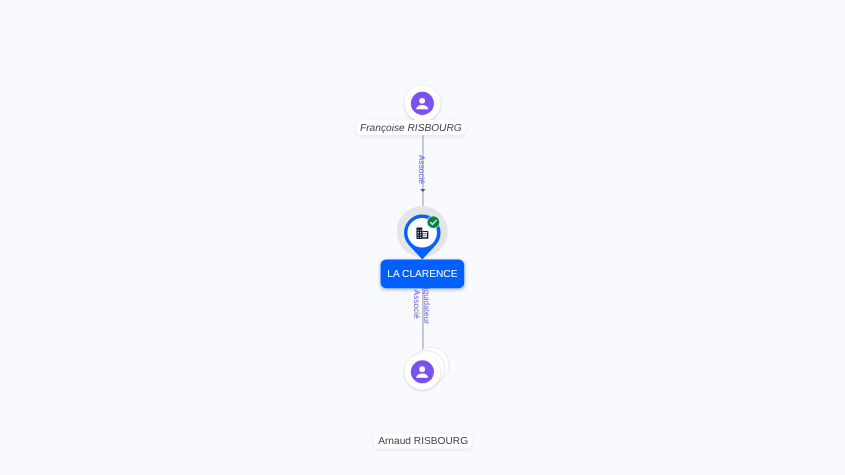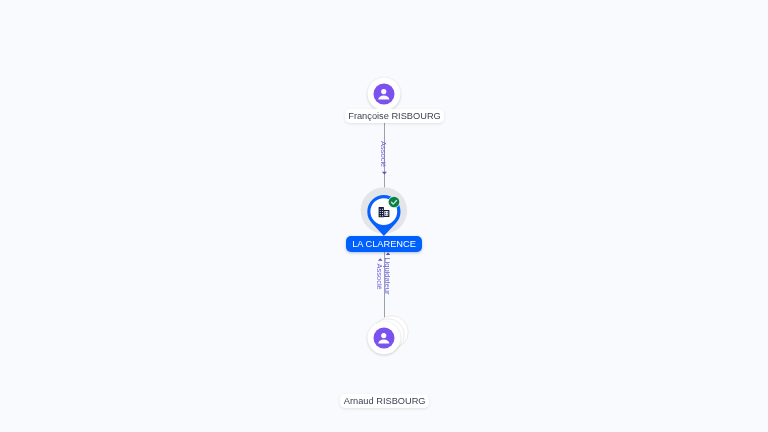--- a/index.html
+++ b/index.html
@@ -88,25 +88,25 @@
       <circle cx="388" cy="335" r="16.3" fill="#fff" stroke="#e3e3e6" stroke-width="0.75"></circle>
       <circle cx="384" cy="338" r="16.3" fill="#fff" filter="url(#softshadow)"></circle>
       <g>
         <circle cx="384" cy="338" r="10.5" fill="#7b52f0"></circle>
         <circle cx="383.75" cy="335.6" r="2.6" fill="#fff"></circle>
         <path d="M378.25 343.4 a5.55 3.9 0 0 1 11.1 0 z" fill="#fff"></path>
       </g>
     </g>
   </svg>
 
-  <div class="pill pill-white" style="left:345px;top:108.5px;width:99px;height:14.8px;">
+  <div class="pill pill-white" style="left:324px;top:108.5px;width:99px;height:14.8px;font-style:italic;">
     <span>Françoise RISBOURG</span>
   </div>
 
-  <div class="pill pill-blue" style="left:346px;top:236px;width:76px;height:16px;">
+  <div class="pill pill-blue" style="left:346px;top:236px;width:76px;height:26px;">
     <span>LA CLARENCE</span>
   </div>
 
   <div class="pill pill-white" style="left:339.9px;top:354.9px;width:89.6px;height:13.9px;margin-top:39px;">
     <span>Arnaud RISBOURG</span>
   </div>
 
 </div>
 
 </body></html>

